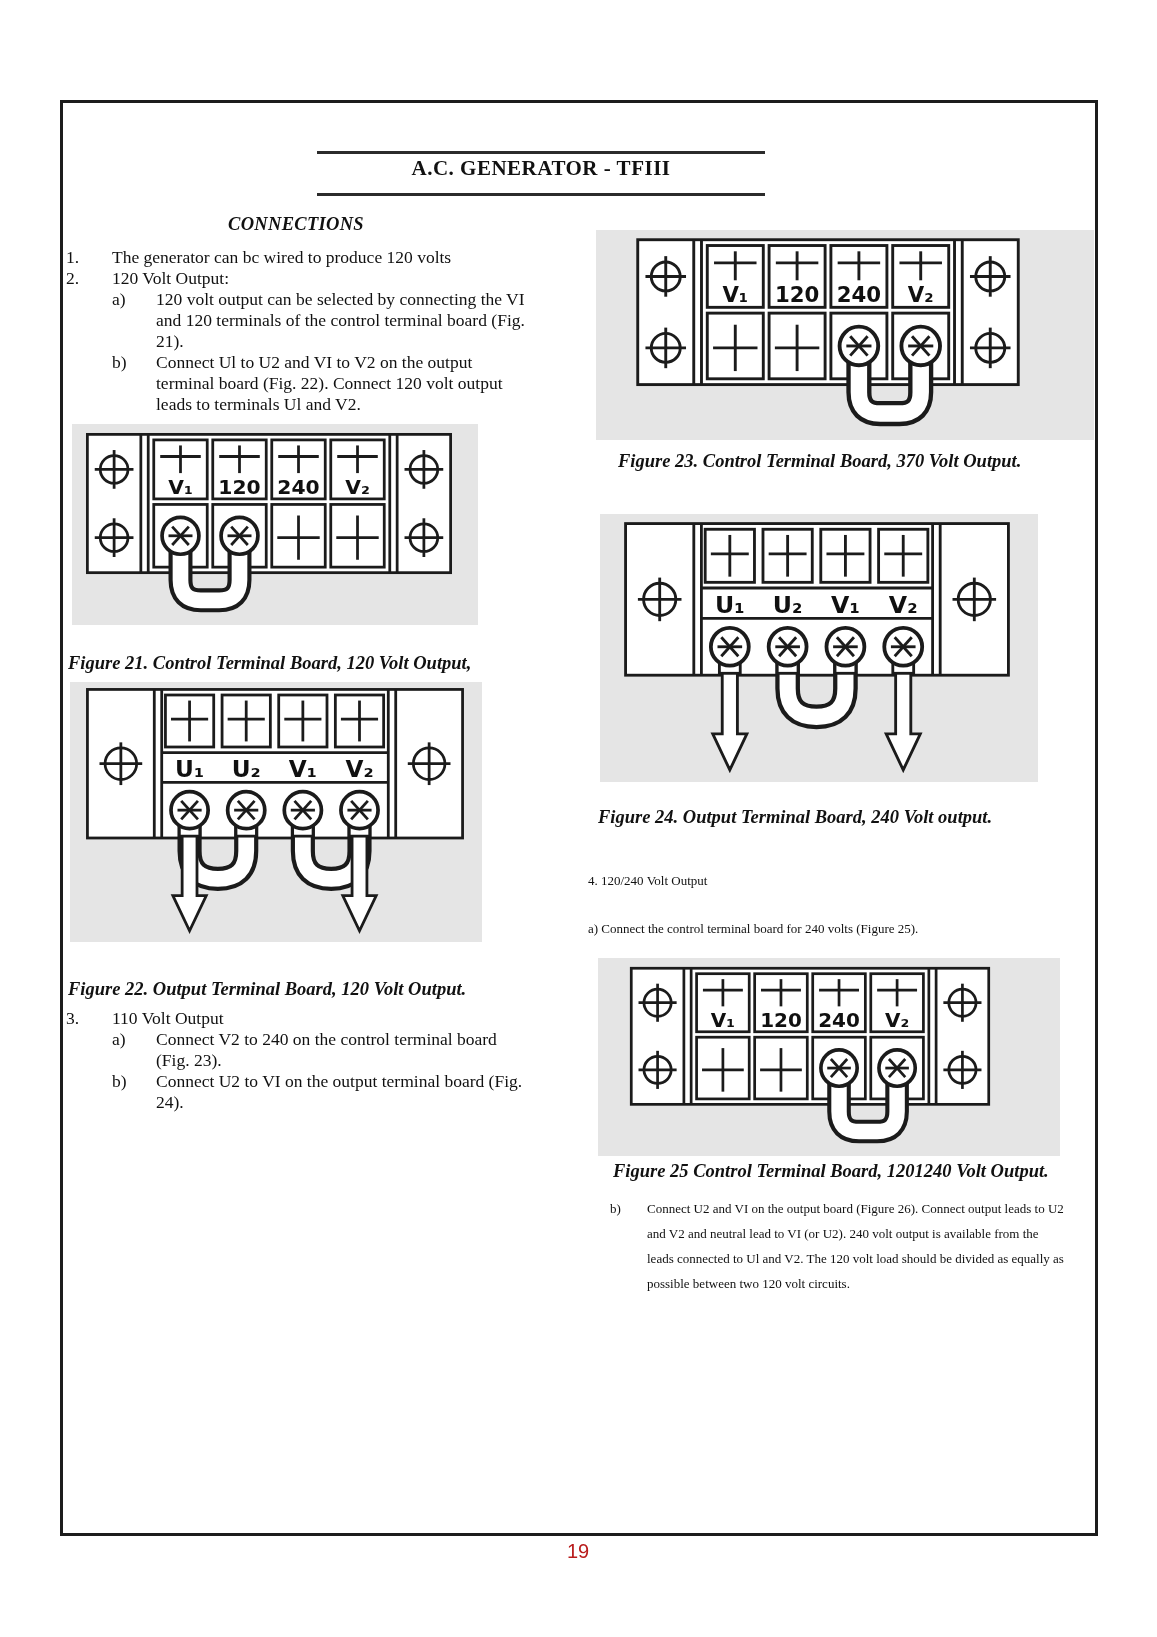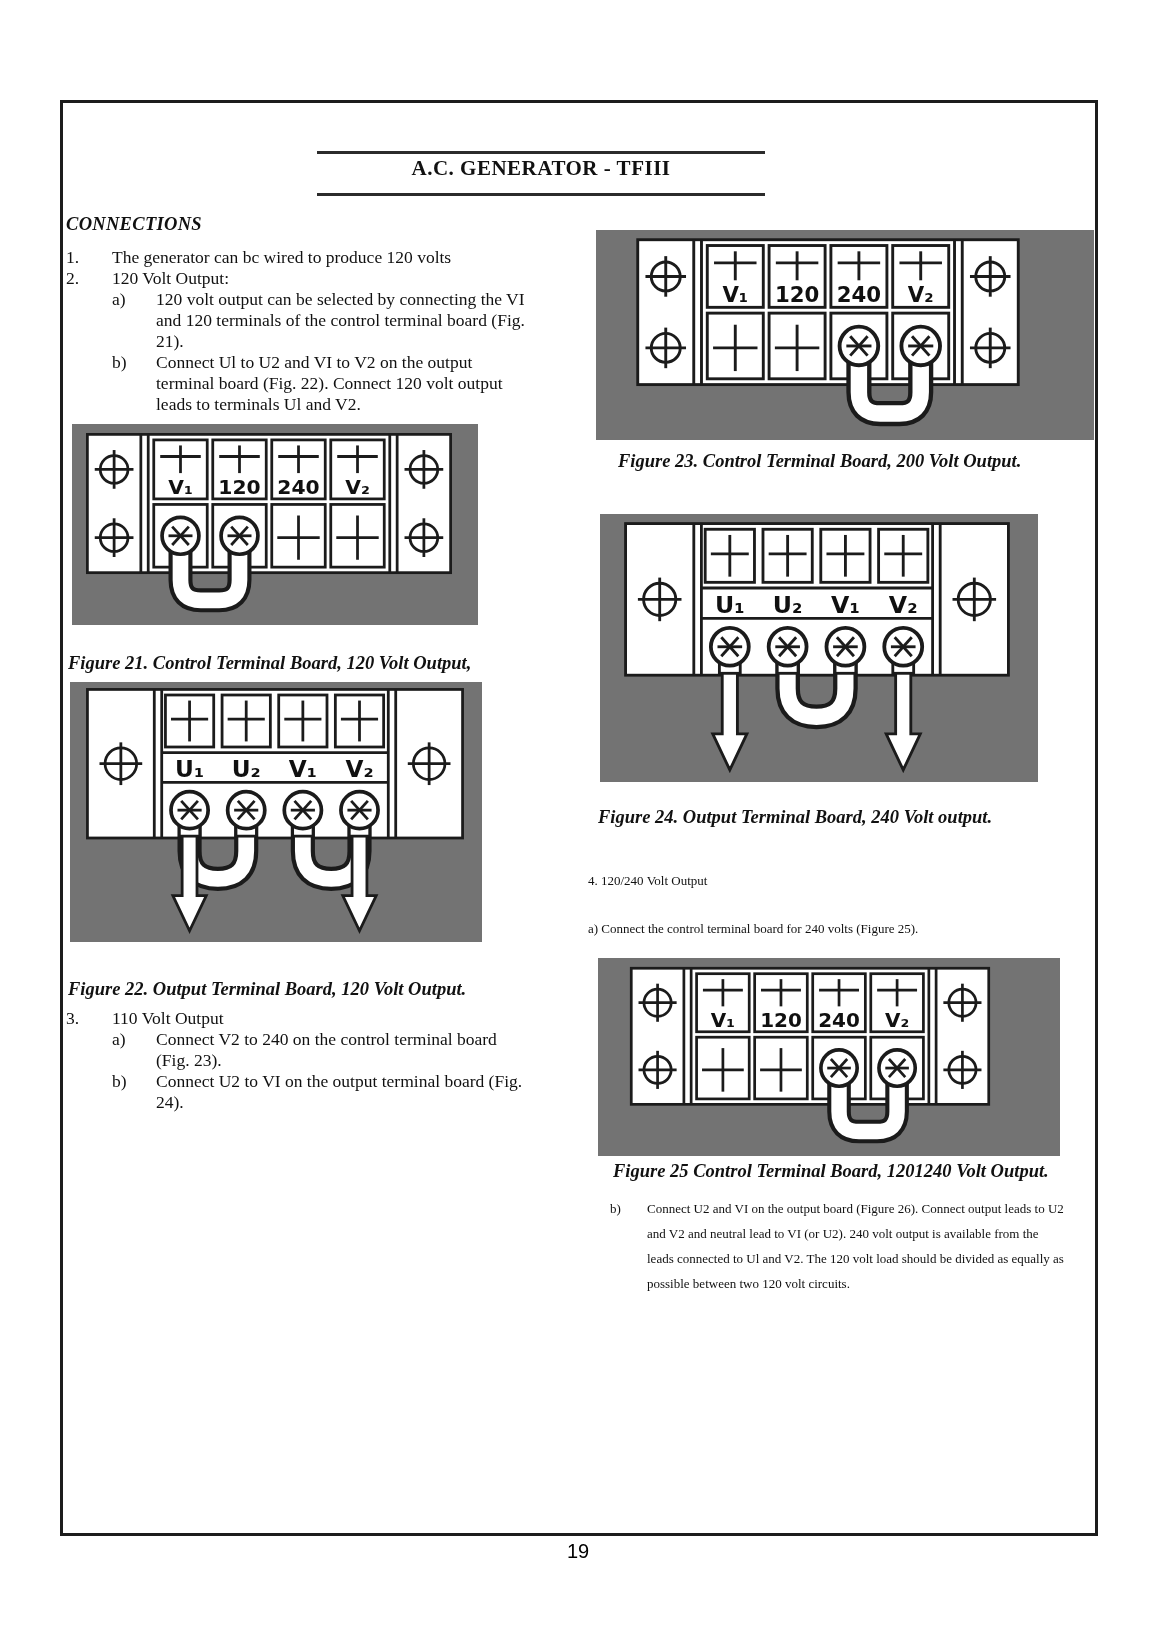--- a/index.html
+++ b/index.html
@@ -14,44 +14,44 @@
   .txt{font-size:17.5px;line-height:21px;}
   .heading{font-size:18.5px;font-weight:bold;font-style:italic;letter-spacing:.3px;}
   .li{display:grid;grid-template-columns:46px 1fr;}
   .li.sub{margin-left:46px;grid-template-columns:44px 1fr;}
   .caption{font-size:18.5px;font-weight:bold;font-style:italic;line-height:22px;}
   
   .rtxt{font-size:13px;line-height:25px;}
   .hang{padding-left:34px;text-indent:-34px;}
   .li-r{display:grid;grid-template-columns:37px 420px;}
   
-  .figbox{background:#737373;}
+  .figbox{background:#e5e5e5;}
   .bsvg{display:block;}
   #fig21 svg{width:378px;margin:3px 0 0 8px;}
   #fig22 svg{width:390px;margin:0 0 0 10px;}
   #fig23 svg{width:396px;margin:2px 0 0 34px;}
   #fig24 svg{width:398px;margin:2px 0 0 18px;}
   #fig25 svg{width:372px;margin:3px 0 0 26px;}
   .blabel{font-family:"DejaVu Sans", sans-serif;font-weight:bold;}
   .cb{font-size:22px;}
   .ob{font-size:25px;}
   .pagenum{left:60px;top:1540px;width:1036px;text-align:center;
-      font-family:"Liberation Sans", sans-serif;font-size:20px;color:#000000;}
+      font-family:"Liberation Sans", sans-serif;font-size:20px;color:#b91c1c;}
 </style>
 </head>
 <body>
 
 <div class="abs frame"></div>
 
 <div class="abs rule" style="left:317px;top:151px;width:448px;"></div>
 <div class="abs page-title">A.C. GENERATOR - TFIII</div>
 <div class="abs rule" style="left:317px;top:193px;width:448px;"></div>
 
 <div class="abs txt" style="left:66px;top:214px;width:460px;">
-  <div class="heading" style="margin-bottom:12px;">CONNECTIONS</div>
+  <div class="heading" style="margin-bottom:12px;text-align:center;">CONNECTIONS</div>
   <div class="li">
     <span>1.</span>
     <span>The generator can bc wired to produce 120 volts</span>
   </div>
   <div class="li">
     <span>2.</span>
     <span>120 Volt Output:</span>
   </div>
   <div class="li sub">
     <span>a)</span>
@@ -268,21 +268,21 @@
         <line x1="228" y1="128" x2="246" y2="108" stroke-width="3"></line>
       </g>
       <g stroke="#1b1b1b" stroke-width="4" fill="#fff">
         <circle cx="301" cy="118" r="20"></circle>
         <line x1="288" y1="118" x2="314" y2="118" stroke-width="3"></line>
         <line x1="292" y1="108" x2="310" y2="128" stroke-width="3"></line>
         <line x1="292" y1="128" x2="310" y2="108" stroke-width="3"></line>
       </g>
     </svg>
   </div>
-<div class="abs caption" style="left:618px;top:450px;width:475px;">Figure 23. Control Terminal Board, 200 Volt Output.</div>
+<div class="abs caption" style="left:618px;top:450px;width:475px;">Figure 23. Control Terminal Board, 370 Volt Output.</div>
 
 <div id="fig24" class="abs figbox" style="left:600px;top:514px;width:438px;height:268px;">
     <svg viewBox="0 0 420 278" class="bsvg">
       <g stroke="#1b1b1b" stroke-width="3" fill="none">
         <rect x="8" y="8" width="404" height="160" fill="#fff"></rect>
         <line x1="80" y1="8" x2="80" y2="168"></line>
         <line x1="88" y1="8" x2="88" y2="168"></line>
         <line x1="332" y1="8" x2="332" y2="168"></line>
         <line x1="340" y1="8" x2="340" y2="168"></line>
         <circle cx="44" cy="88" r="17"></circle>

